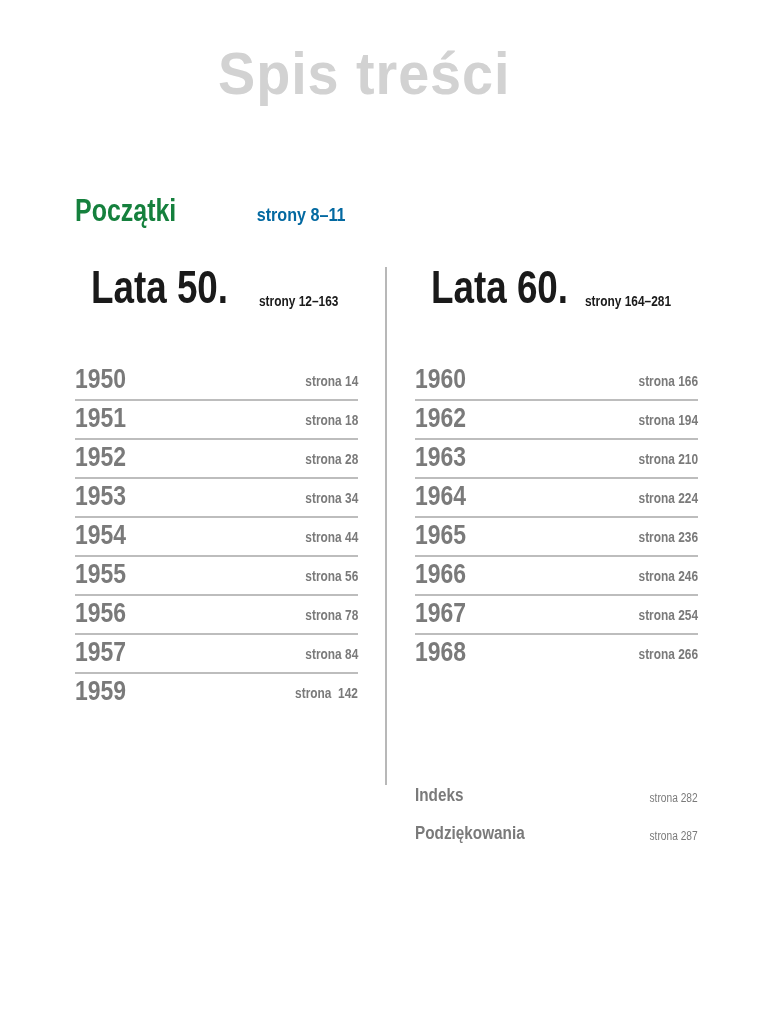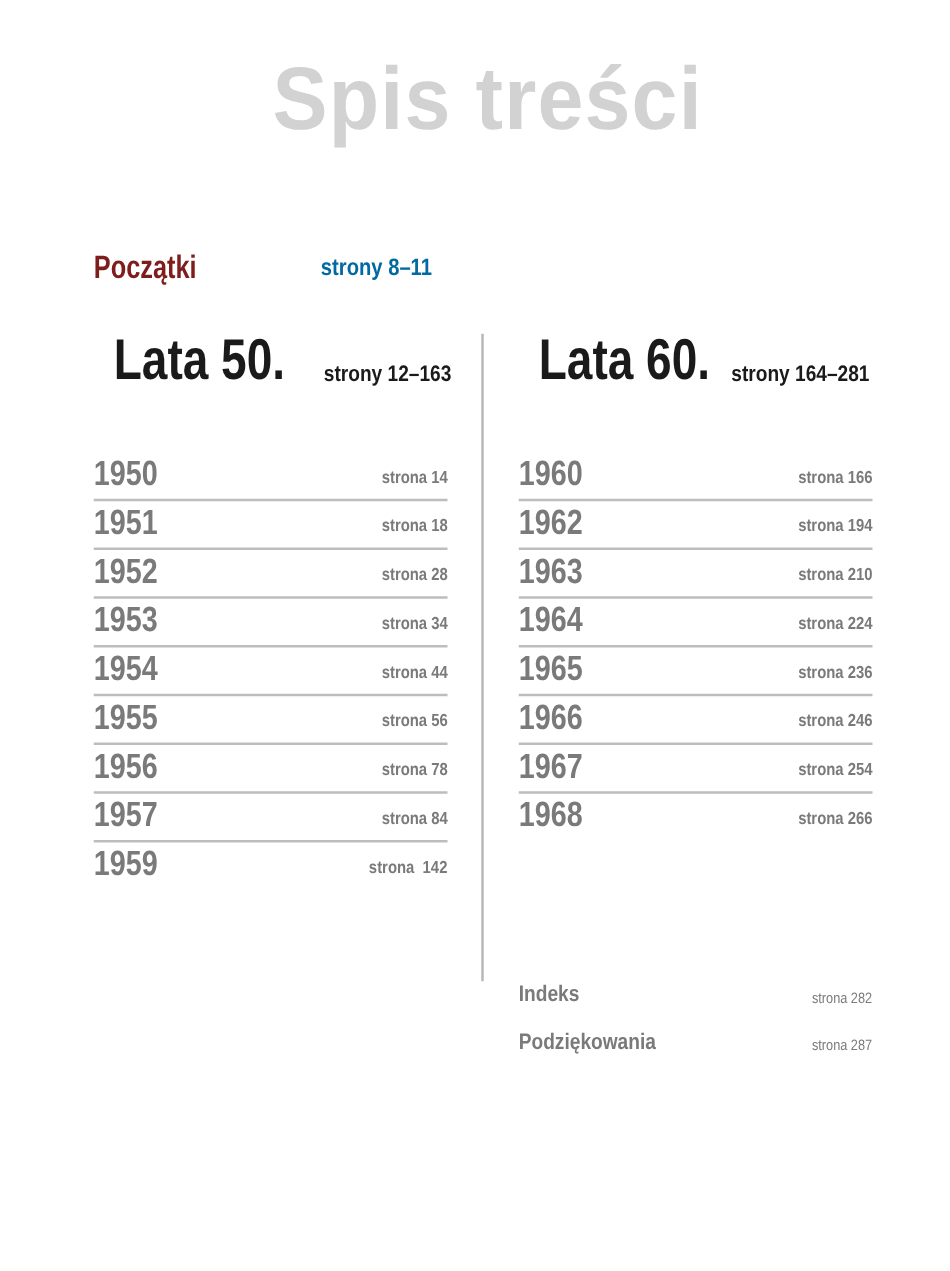--- a/index.html
+++ b/index.html
@@ -1,37 +1,37 @@
 <!DOCTYPE html>
 <html><head>
 <meta charset="utf-8">
 <style>
   html, body { margin:0; padding:0; background:#ffffff; }
   body { width:760px; height:1017px; position:relative; overflow:hidden;
          font-family:"Liberation Sans", sans-serif; }
   .cond { display:inline-block; transform-origin:left bottom; }
-  .title { position:absolute; left:218px; top:44px; font-weight:bold; font-size:71px;
+  .title { position:absolute; left:218px; top:44px; font-weight:bold; font-size:60px;
            color:#d2d2d2; letter-spacing:1px; white-space:nowrap; line-height:1; }
   .title .cond { transform:scaleX(0.93); }
   .poczatki { position:absolute; left:75px; top:196px; width:283px; height:32px; }
-  .poczatki .label { position:absolute; left:0; bottom:2px; font-weight:bold; font-size:26px;
-                     color:#7f1d1d; white-space:nowrap; line-height:1; }
+  .poczatki .label { position:absolute; left:0; bottom:2px; font-weight:bold; font-size:32px;
+                     color:#15803d; white-space:nowrap; line-height:1; }
   .poczatki .label .cond { transform:scaleX(0.78); }
   .pages-right { position:absolute; right:12px; bottom:4px; font-weight:bold; font-size:19px;
                  color:#0369a1; white-space:nowrap; line-height:1; }
   .pages-right .cond { transform:scaleX(0.85); transform-origin:right bottom; }
 
   .col { position:absolute; top:262px; width:283px; }
   .col.left { left:75px; }
   .col.right { left:415px; }
   .decade { position:relative; height:50px; white-space:nowrap; }
   .decade .big { position:absolute; left:16px; bottom:2px; font-weight:bold; font-size:46px;
                  color:#1a1a1a; line-height:1; }
   .decade .big .cond { transform:scaleX(0.80); }
-  .decade .range { position:absolute; bottom:4px; font-weight:bold; font-size:18px;
+  .decade .range { position:absolute; bottom:4px; font-weight:bold; font-size:14px;
                    color:#1a1a1a; line-height:1; }
   .decade .range .cond { transform:scaleX(0.85); }
   .col.left .decade .range { left:184px; }
   .col.right .decade .range { left:170px; }
 
   .rows { position:absolute; top:100px; left:0; width:283px; }
   .row { position:relative; height:39px; }
   .row .sep { position:absolute; left:0; right:0; bottom:0; height:2px; background:#bdbdbd; }
   .row:last-child .sep { display:none; }
   .row .year { position:absolute; left:0; top:3px; font-weight:bold; font-size:28px;

